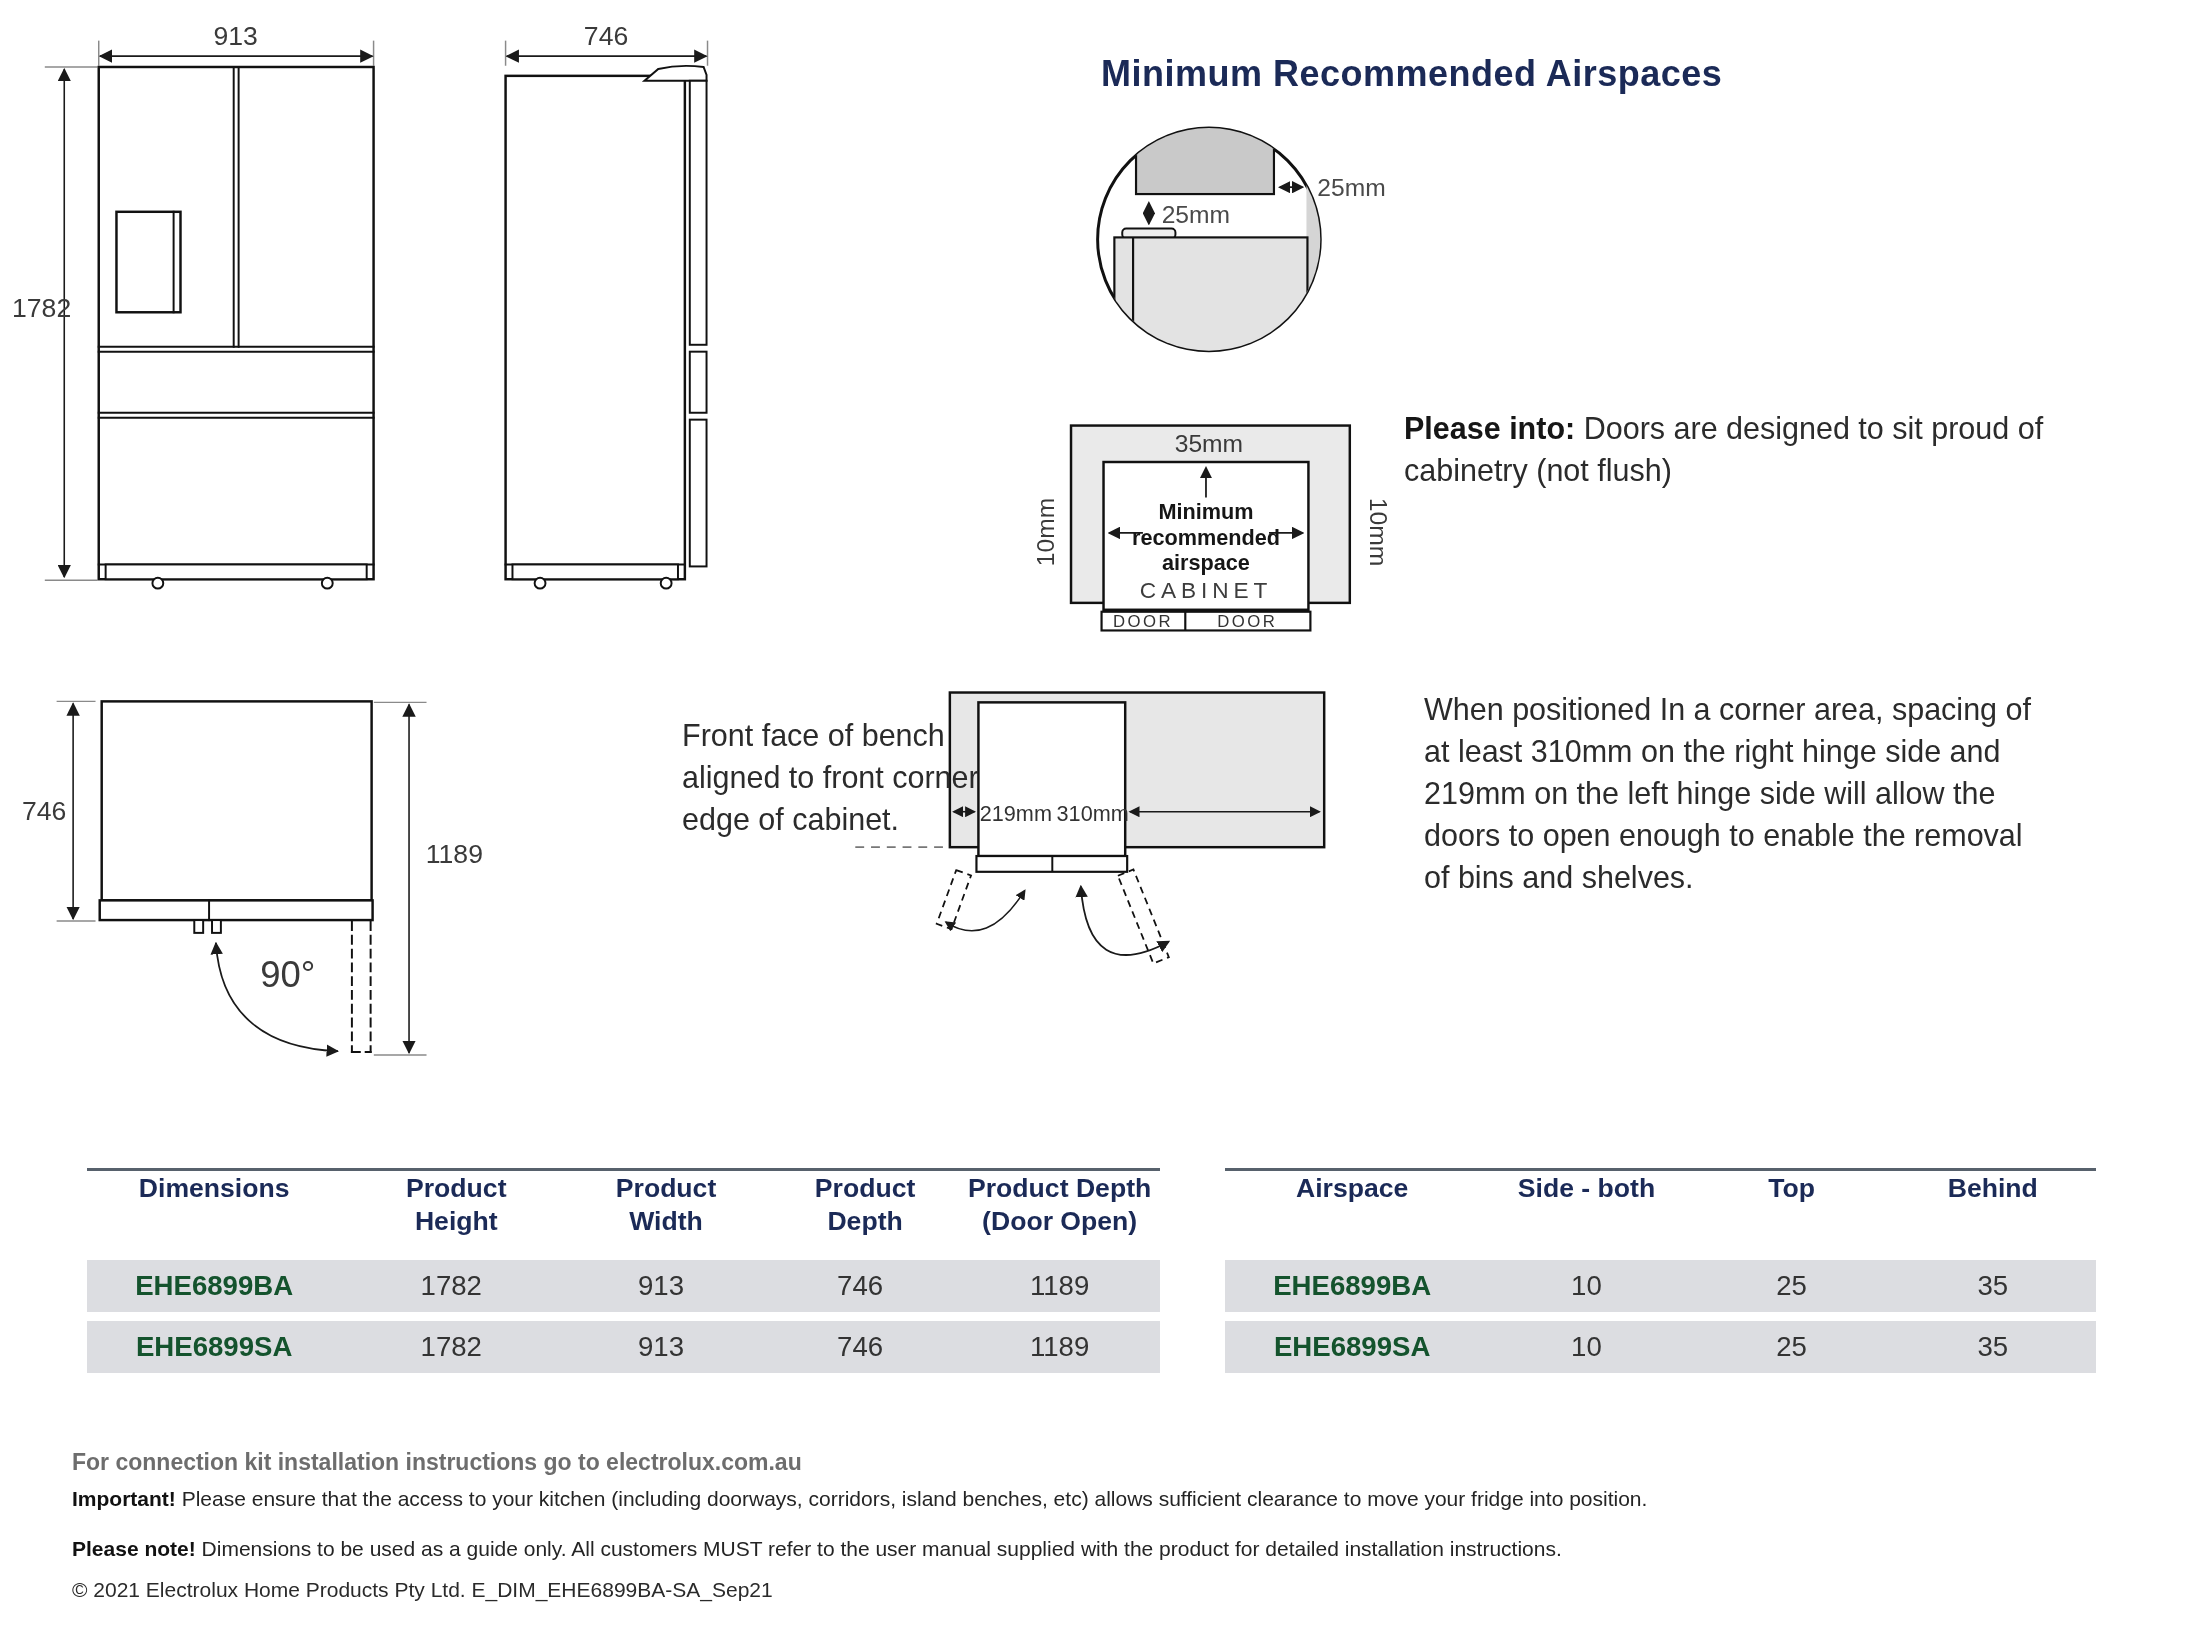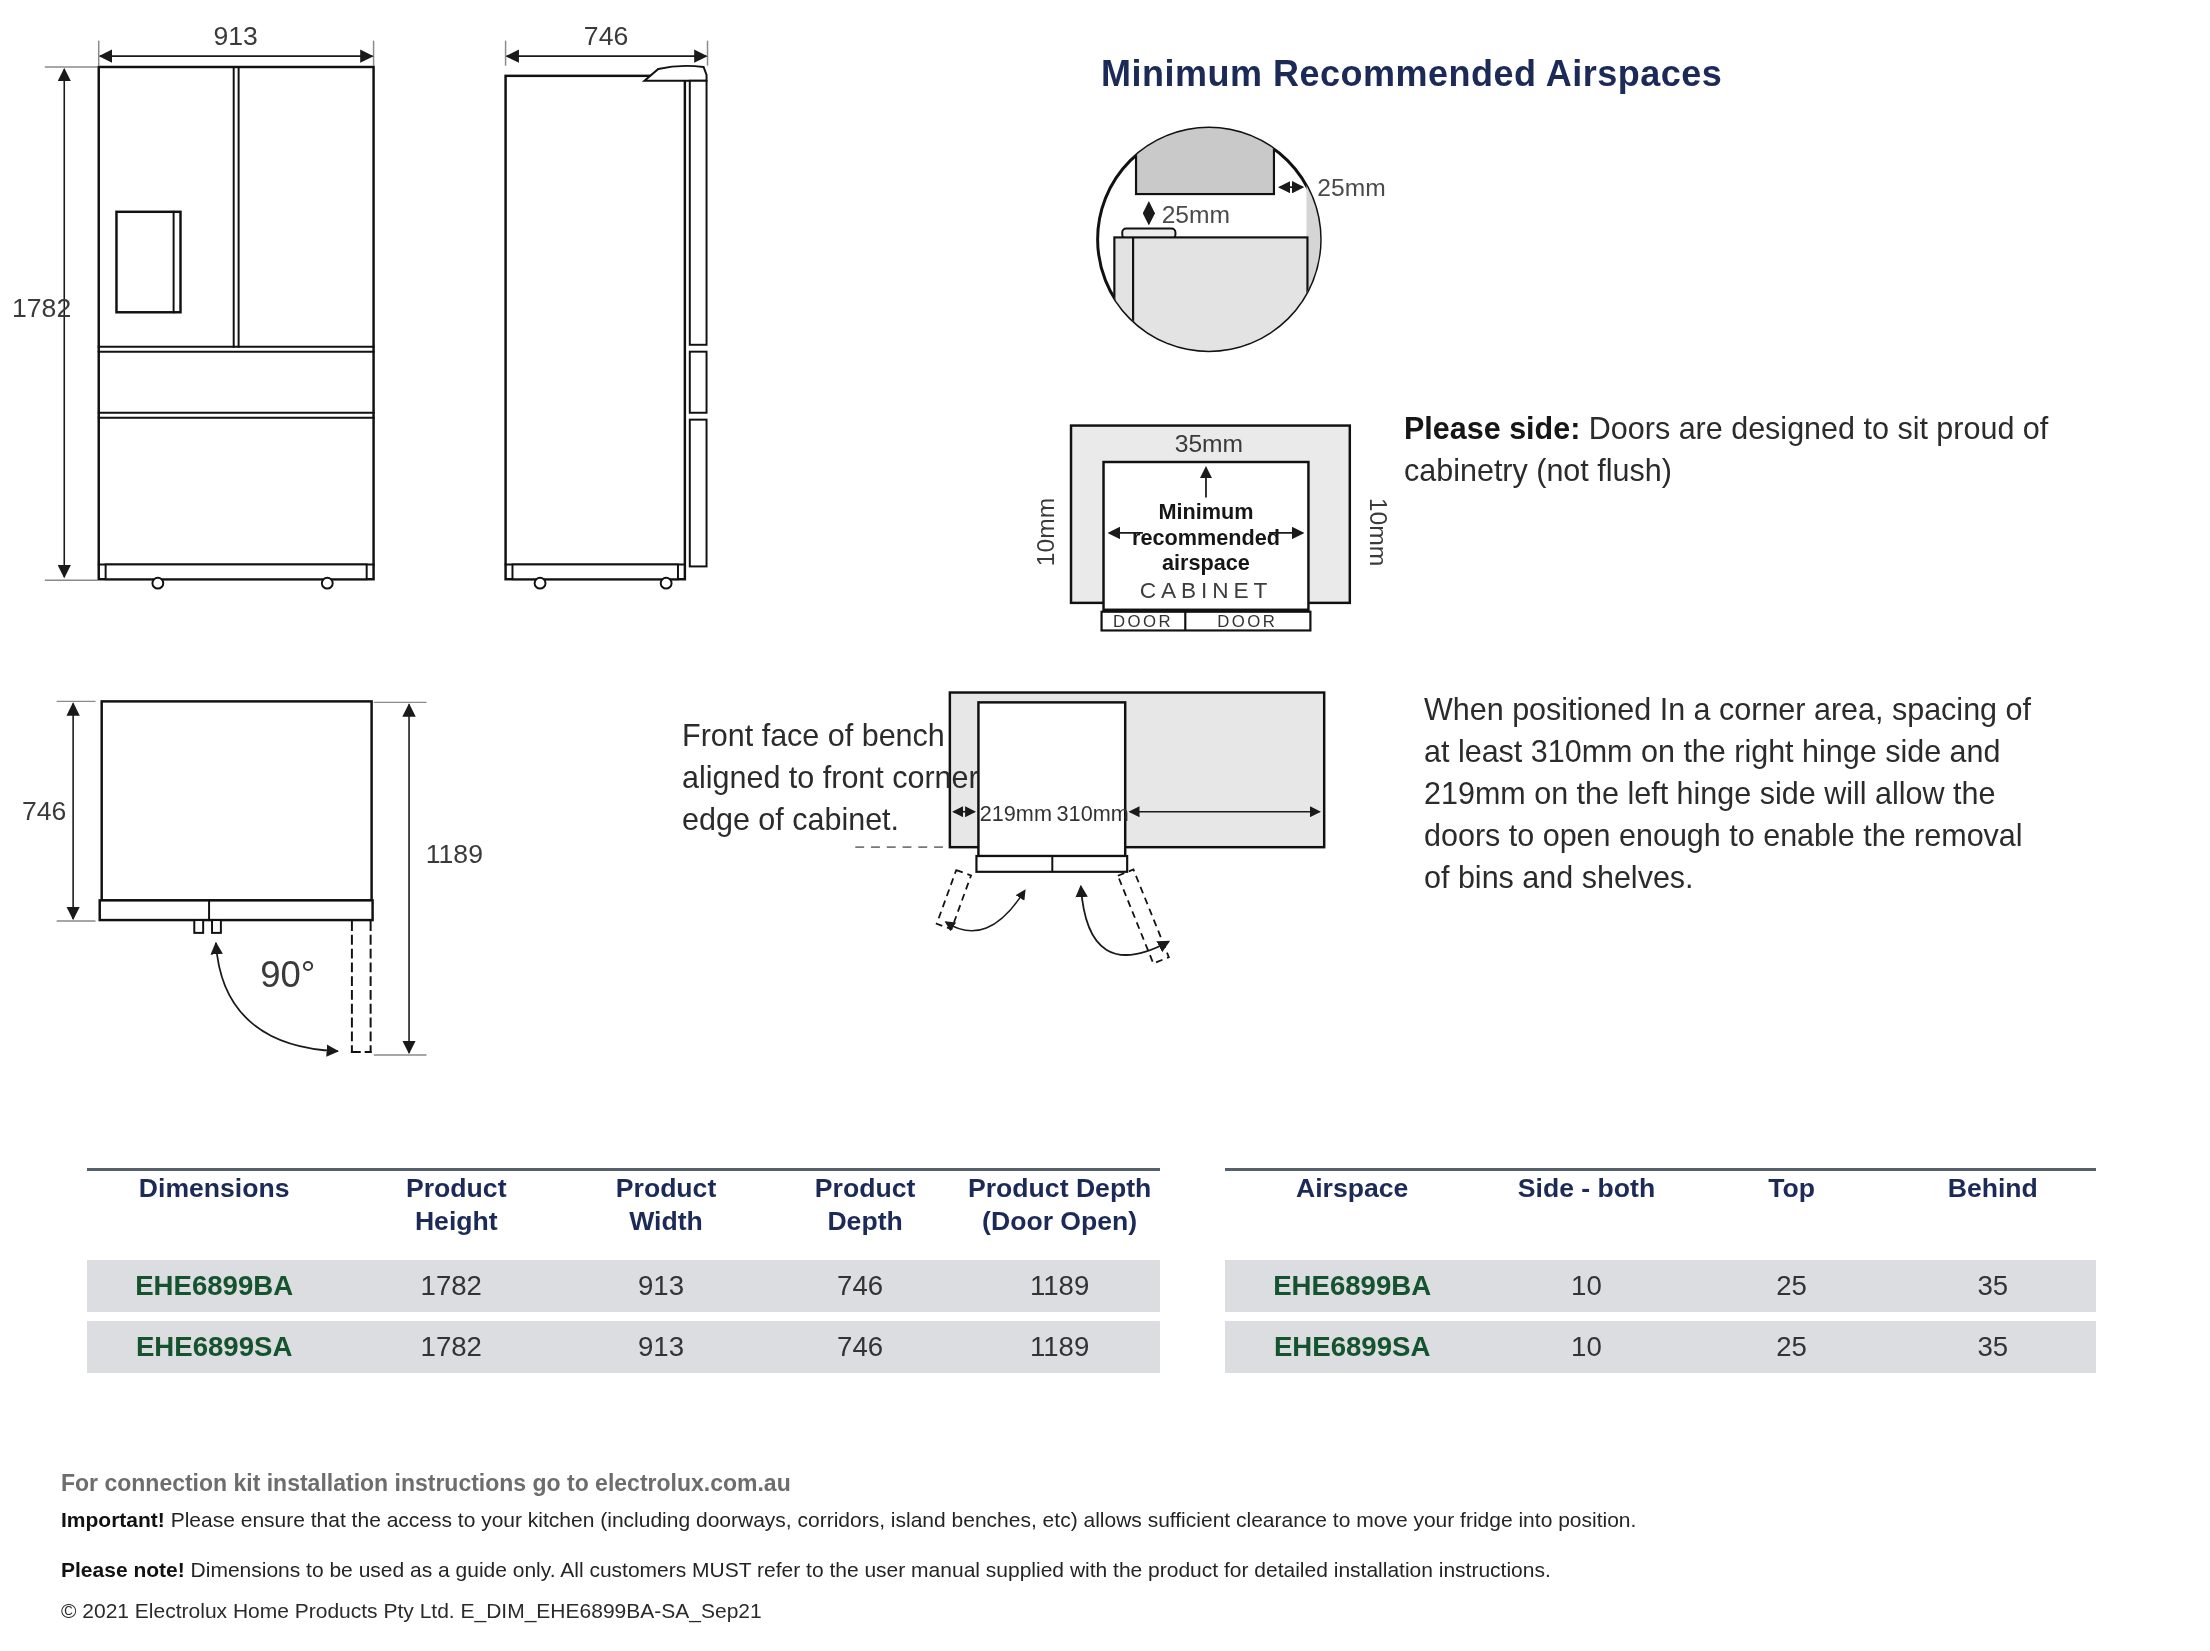--- a/index.html
+++ b/index.html
@@ -27,21 +27,21 @@
   .th{display:flex;justify-content:center;align-items:flex-start;text-align:center;
       color:#1b2a57;font-weight:700;font-size:26.6px;line-height:32.5px;}
   .th .hw{display:inline-block;}
   .hw-narrow{max-width:113px;margin-left:10px;}
   .hw-wide{max-width:202px;}
   .trows{margin-top:22.7px;}
   .trow{display:grid;height:52px;background:#dcdde1;margin-bottom:8.9px;align-items:center;}
   .td{text-align:center;font-size:27.6px;color:#333;}
   .td.model{color:#14532d;font-weight:700;}
 
-  .footer-line{left:61px;width:2079px;margin-top:21px;}
+  .footer-line{left:72px;width:2079px;}
   #footer-connection{top:1449px;font-size:23px;font-weight:700;color:#6d6d6d;}
   #footer-important{top:1487px;font-size:21px;color:#242424;font-weight:300;}
   #footer-note{top:1537px;font-size:21px;color:#242424;font-weight:300;}
   #footer-copyright{top:1578px;font-size:21px;color:#2a2a2a;font-weight:300;}
   .flead{font-weight:700;color:#111;}
 </style>
 </head>
 <body>
 
 <div id="page">
@@ -178,21 +178,21 @@
       <rect x="1134" y="886" width="17" height="96" transform="rotate(-22 1142 886)" fill="none" stroke="#111" stroke-width="1.8" stroke-dasharray="7 5"></rect>
 
       <path d="M960 936 Q1002 964 1040 904" fill="none" stroke="#1a1a1a" stroke-width="1.5" marker-start="url(#ahs)" marker-end="url(#ahs)"></path>
       <path d="M1186 956 Q1104 1000 1097 900" fill="none" stroke="#1a1a1a" stroke-width="1.8" marker-start="url(#ahs)" marker-end="url(#ahs)"></path>
     </g>
   </svg>
 
   <div class="abs" id="page-title">Minimum Recommended Airspaces</div>
 
   <div class="abs note-block" id="doors-note">
-    <span class="bold-lead">Please side:</span><span> Doors are designed to sit proud of cabinetry (not flush)</span>
+    <span class="bold-lead">Please into:</span><span> Doors are designed to sit proud of cabinetry (not flush)</span>
   </div>
 
   <div class="abs note-block" id="bench-note">Front face of bench aligned to front corner edge of cabinet.</div>
 
   <div class="abs note-block" id="corner-note">When positioned In a corner area, spacing of at least 310mm on the right hinge side and 219mm on the left hinge side will allow the doors to open enough to enable the removal of bins and shelves.</div>
 
   <div class="spec-table" id="dim-table">
     <div class="thead">
       <div class="th">
           <span class="hw">Dimensions</span>

